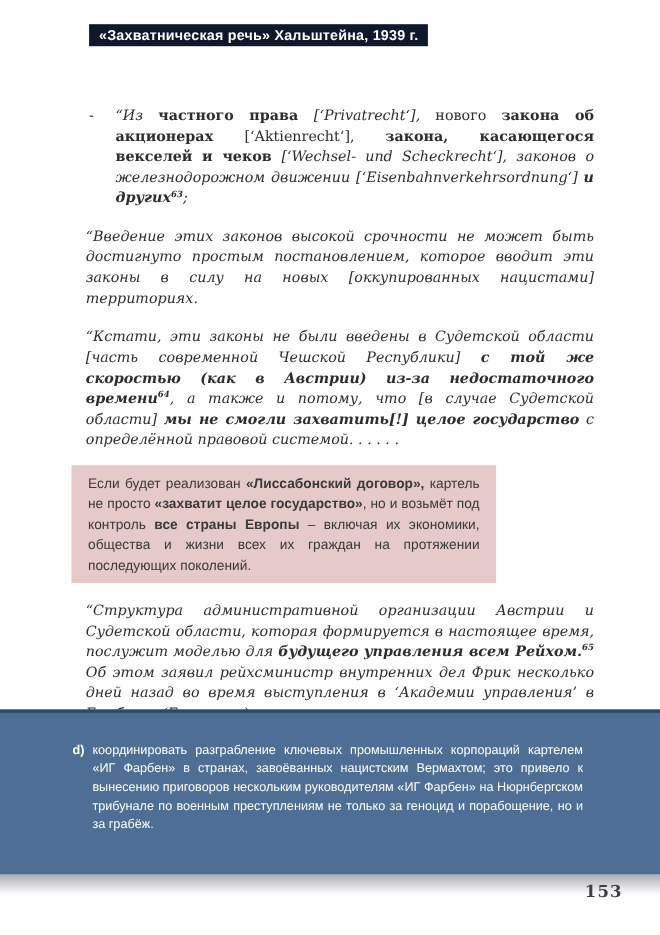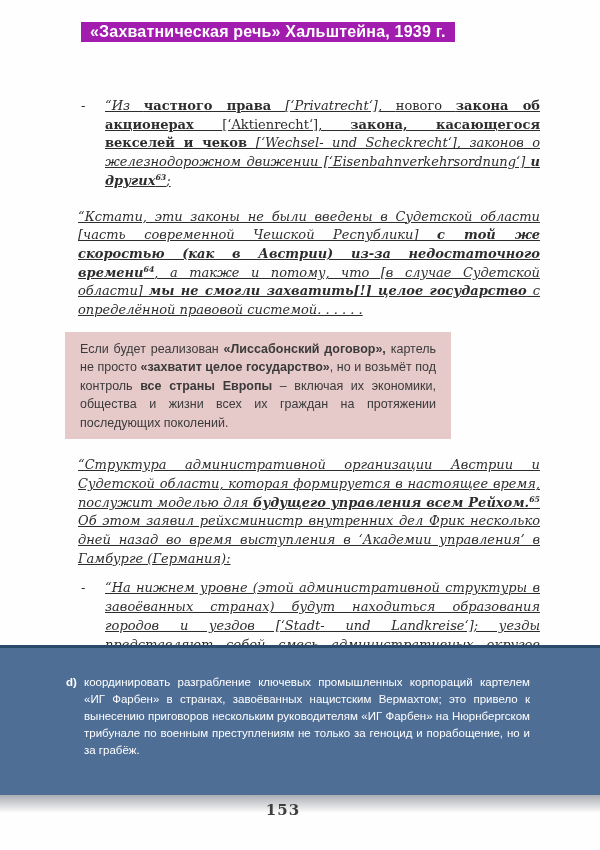--- a/index.html
+++ b/index.html
@@ -1,27 +1,27 @@
 <!DOCTYPE html>
 <html><head>
 <meta charset="utf-8">
 <style>
   html,body{margin:0;padding:0;}
   body{width:600px;height:850px;background:#ffffff;position:relative;overflow:hidden;
        font-family:"Liberation Sans",sans-serif;}
   .page{position:absolute;inset:0;background:#fefefe;}
 
-  .badge{position:absolute;left:81px;top:22px;background:#a21caf;color:#ffffff;
-         font-family:"Liberation Sans",sans-serif;font-weight:bold;font-size:16px;
+  .badge{position:absolute;left:81px;top:22px;background:#0f172a;color:#ffffff;
+         font-family:"Liberation Sans",sans-serif;font-weight:bold;font-size:13px;
          line-height:20px;padding:0 9px;letter-spacing:.2px;}
 
   .content{position:absolute;left:78px;top:97px;width:462px;}
 
   .serif{font-family:"DejaVu Serif",serif;font-size:13px;line-height:18.7px;
-         color:#2d2d2d;text-align:justify;margin:0;text-decoration:underline;}
+         color:#2d2d2d;text-align:justify;margin:0;}
 
   .bullet{display:flex;}
   .dash{width:27px;flex:none;font-family:"DejaVu Serif",serif;font-size:13px;
         line-height:18.7px;color:#2d2d2d;padding-left:3px;box-sizing:border-box;}
   .bullet .serif{flex:1;}
 
   .pinkbox{margin:12px 0 0 -13px;width:386px;box-sizing:border-box;
            background:#e6c9c9;padding:8px 15px 7px 15px;}
   .pinkbox p{font-family:"Liberation Sans",sans-serif;font-size:12.5px;
              line-height:18.5px;color:#3a3a3a;text-align:justify;margin:0;}
@@ -30,21 +30,21 @@
            background:#4e6e96;border-top:3px solid #2b4969;box-sizing:border-box;}
   .bluebox-inner{display:flex;padding:26px 70px 0 66px;}
   .blabel{flex:none;width:18px;font-family:"Liberation Sans",sans-serif;
           font-weight:bold;font-size:11.5px;line-height:17px;color:#ffffff;}
   .bluebox p{flex:1;font-family:"Liberation Sans",sans-serif;font-weight:normal;
              font-size:11.5px;line-height:17px;color:#ffffff;text-align:justify;margin:0;}
 
   .blue-shadow{position:absolute;left:0;top:795px;width:600px;height:18px;
                background:linear-gradient(to bottom,rgba(100,106,114,.55),rgba(255,255,255,0));}
 
-  .pagenum{position:absolute;left:0;top:801px;width:566px;text-align:center;
+  .pagenum{position:absolute;left:0;top:801px;width:566px;text-align:right;
            font-family:"DejaVu Serif",serif;font-size:15px;font-weight:bold;
            color:#3f3f3f;letter-spacing:1px;z-index:2;}
 
   .r-b{font-weight:bold;}
   .r-i{font-style:italic;}
   sup{font-size:.6em;line-height:0;vertical-align:super;}
   .mt16{margin-top:16px;}
   .mt17{margin-top:17px;}
   .mt11{margin-top:11px;}
 </style>
@@ -55,20 +55,21 @@
 
   <div class="badge">«Захватническая речь» Хальштейна, 1939 г.</div>
 
   <div class="content">
 
     <div class="bullet">
       <span class="dash">-</span>
       <p class="serif"><span class="r-i">“Из </span><span class="r-b">частного права </span><span class="r-i">[‘Privatrecht‘], </span><span>нового </span><span class="r-b">закона об акционерах </span><span>[‘Aktienrecht‘], </span><span class="r-b">закона, касающегося векселей и чеков </span><span class="r-i">[‘Wechsel- und Scheckrecht‘], законов о железнодорожном движении [‘Eisenbahnverkehrsordnung‘] </span><span class="r-b r-i">и других</span><sup class="r-b r-i">63</sup><span class="r-i">;</span></p>
     </div>
 
+    <p class="serif mt16"><span class="r-i">“Введение этих законов высокой срочности не может быть достигнуто простым постановлением, которое вводит эти законы в силу на новых [оккупированных нацистами] территориях.</span></p>
 
     <p class="serif mt17"><span class="r-i">“Кстати, эти законы не были введены в Судетской области [часть современной Чешской Республики] </span><span class="r-b r-i">с той же скоростью (как в Австрии) из-за недостаточного времени</span><sup class="r-b r-i">64</sup><span class="r-i">, а также и потому, что [в случае Судетской области] </span><span class="r-b r-i">мы не смогли захватить[!] целое государство</span><span class="r-i"> с определённой правовой системой. . . . . .</span></p>
 
     <div class="pinkbox">
       <p><span>Если будет реализован </span><span class="r-b">«Лиссабонский договор»,</span><span> картель не просто </span><span class="r-b">«захватит целое государство»</span><span>, но и возьмёт под контроль </span><span class="r-b">все страны Европы</span><span> – включая их экономики, общества и жизни всех их граждан на протяжении последующих поколений.</span></p>
     </div>
 
     <p class="serif mt17"><span class="r-i">“Структура административной организации Австрии и Судетской области, которая формируется в настоящее время, послужит моделью для </span><span class="r-b r-i">будущего управления всем Рейхом.</span><sup class="r-b r-i">65</sup><span class="r-i"> Об этом заявил рейхсминистр внутренних дел Фрик несколько дней назад во время выступления в ‘Академии управления’ в Гамбурге (Германия):</span></p>
 
     <div class="bullet mt11">

